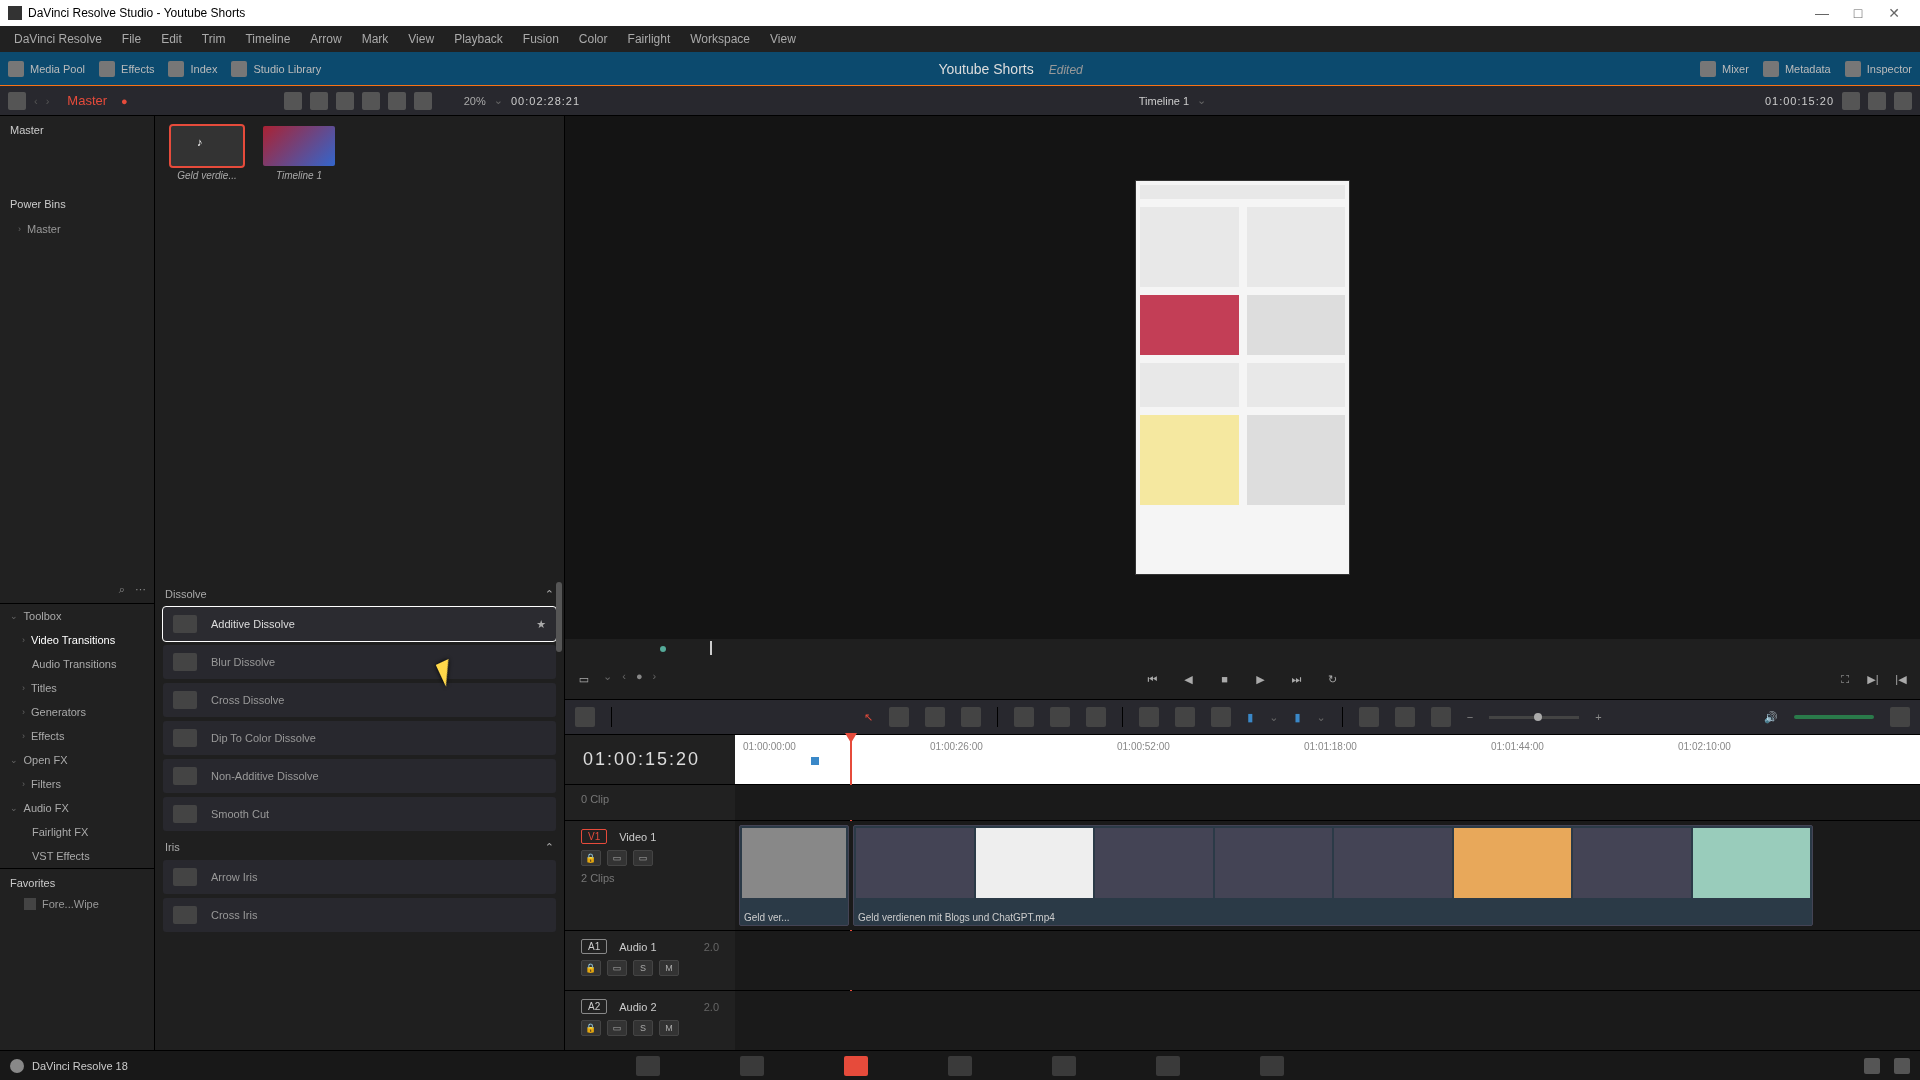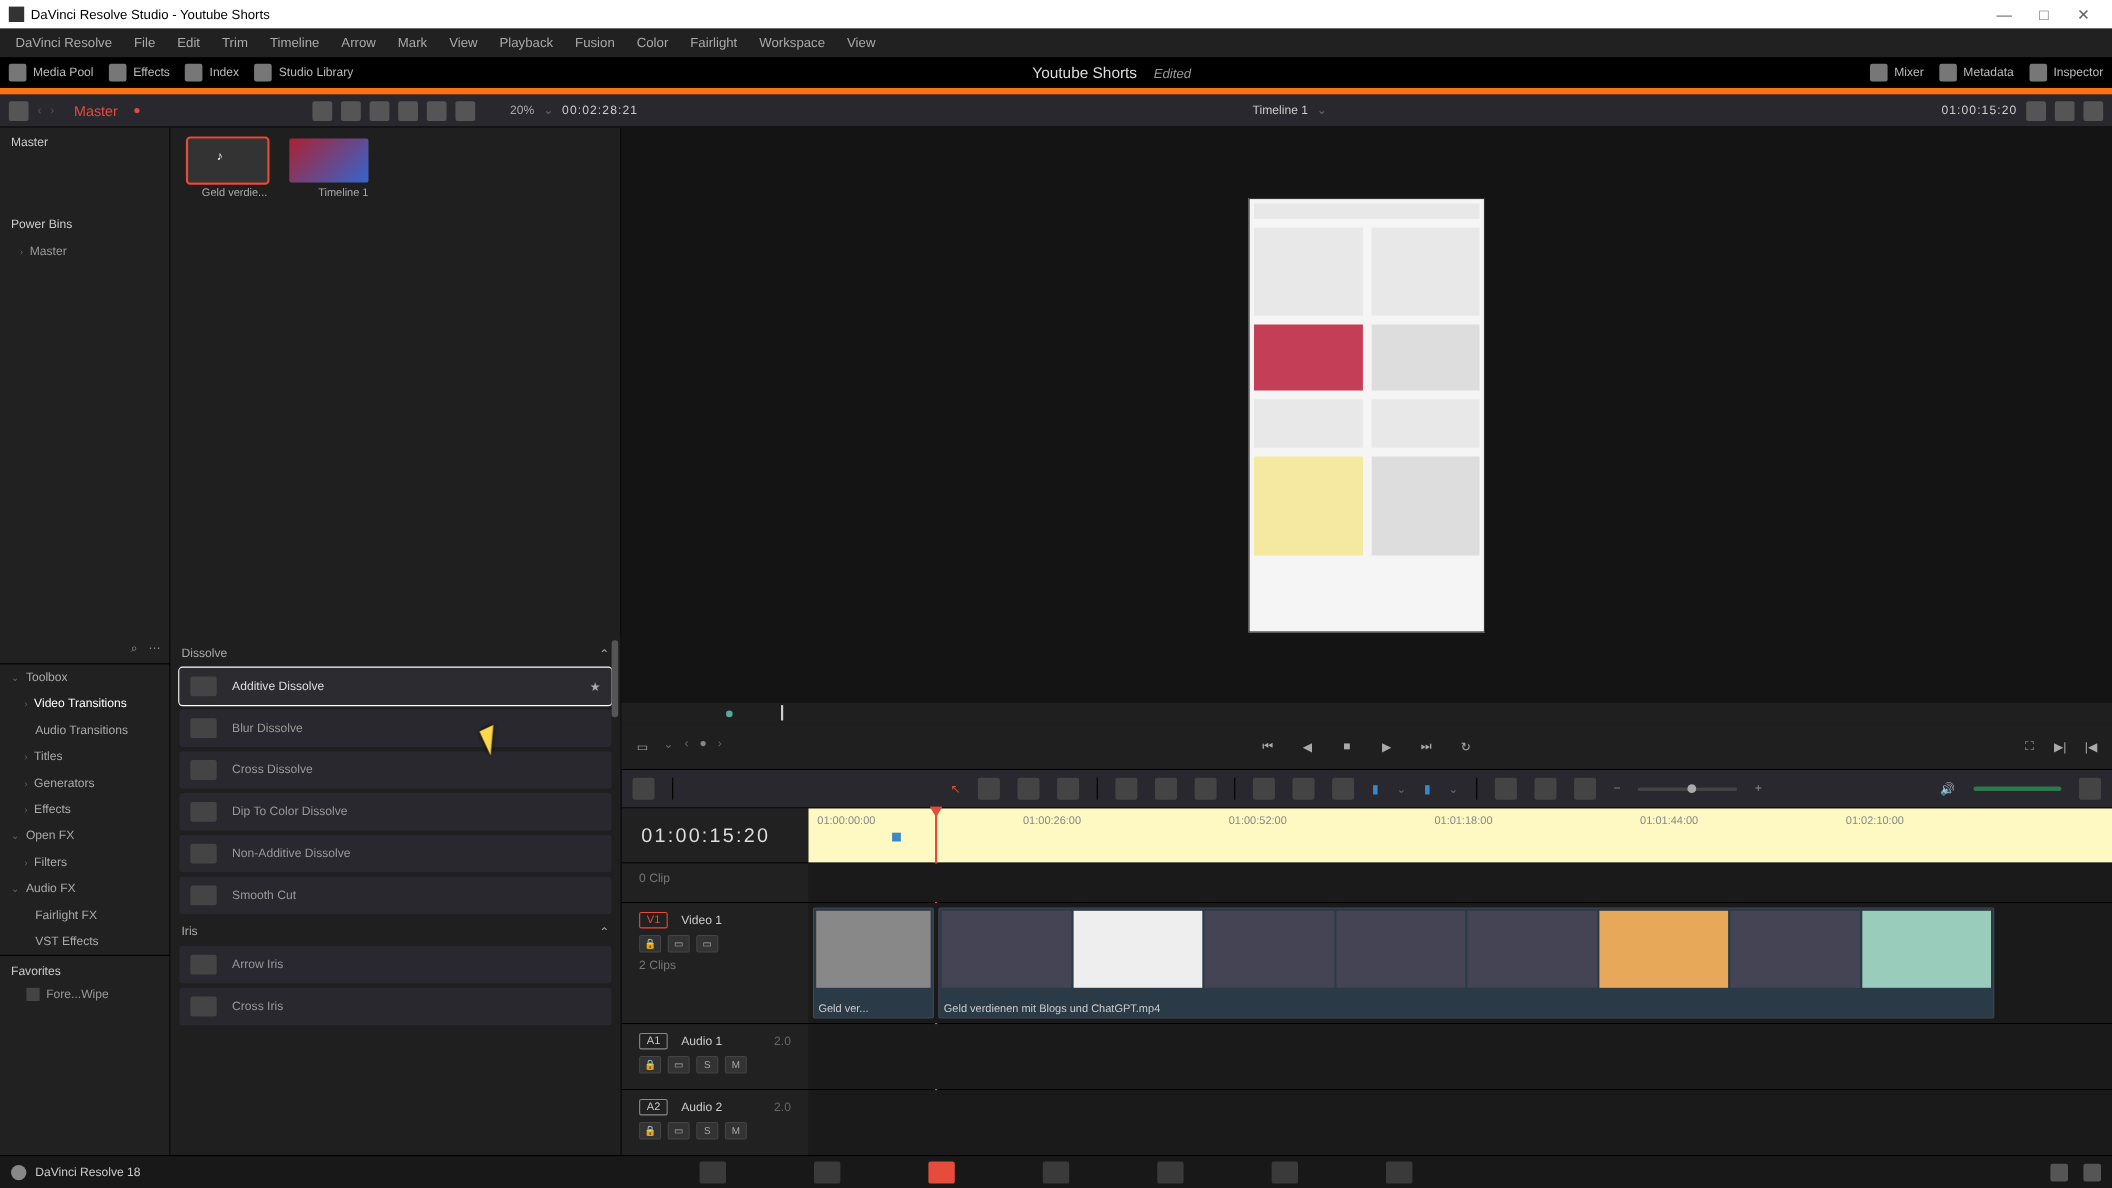--- a/index.html
+++ b/index.html
@@ -3,21 +3,21 @@
 <meta charset="utf-8">
 <style>
 * { margin: 0; padding: 0; box-sizing: border-box; font-family: -apple-system, BlinkMacSystemFont, "Segoe UI", sans-serif; }
 body { background: #1a1a1a; color: #b0b0b0; font-size: 11px; width: 1920px; height: 1080px; overflow: hidden; transform-origin: top left; }
 .titlebar { height: 26px; background: #fff; display: flex; align-items: center; padding: 0 8px; color: #000; font-size: 12px; }
 .titlebar .app-icon { width: 14px; height: 14px; background: #333; margin-right: 6px; }
 .titlebar .spacer { flex: 1; }
 .titlebar .win-btn { width: 36px; height: 20px; display: flex; align-items: center; justify-content: center; color: #666; font-size: 14px; }
 .menubar { height: 26px; background: #212121; display: flex; align-items: center; padding: 0 6px; gap: 4px; color: #aaa; font-size: 12px; }
 .menubar span { padding: 0 8px; }
-.supbar { height: 34px; background: #000000; border-bottom: 6px solid #f97316; display: flex; align-items: center; padding: 0 8px; gap: 14px; }
+.supbar { height: 34px; background: #0c4a6e; border-bottom: 1px solid #f97316; display: flex; align-items: center; padding: 0 8px; gap: 14px; }
 .supbar .btn { display: flex; align-items: center; gap: 6px; color: #bbb; }
 .supbar .icon { width: 16px; height: 16px; background: #777; border-radius: 2px; }
 .supbar .center { flex: 1; text-align: center; }
 .supbar .title { color: #ddd; font-size: 14px; font-weight: 500; }
 .supbar .edited { color: #999; font-size: 12px; font-style: italic; margin-left: 12px; }
 .toolbar-row { height: 30px; background: #28282e; display: flex; align-items: center; padding: 0 8px; gap: 8px; border-bottom: 1px solid #000; }
 .toolbar-row .iconsm { width: 18px; height: 18px; background: #555; border-radius: 2px; }
 .toolbar-row .nav-arrow { color: #555; }
 .toolbar-row .master { color: #e64b3b; font-size: 13px; margin-left: 10px; font-weight: 500; }
 .toolbar-row .spacer { flex: 1; }
@@ -27,21 +27,21 @@
 .main { display: flex; height: calc(100% - 26px - 26px - 34px - 30px - 30px); }
 .leftcol { width: 155px; background: #212121; border-right: 1px solid #000; display: flex; flex-direction: column; }
 .leftcol .sec { padding: 8px 10px; color: #ccc; }
 .leftcol .item { padding: 5px 18px; color: #999; display: flex; align-items: center; gap: 6px; }
 .leftcol .chev { color: #666; font-size: 9px; }
 .mediapool { width: 410px; background: #1f1f1f; border-right: 1px solid #000; position: relative; }
 .mediapool .clips { display: flex; gap: 20px; padding: 10px 16px; }
 .mediapool .clip { width: 72px; }
 .mediapool .thumb { width: 72px; height: 40px; background: #333; border-radius: 2px; margin-bottom: 4px; position: relative; }
 .mediapool .thumb.sel { outline: 2px solid #e64b3b; }
-.mediapool .label { color: #aaa; font-size: 10px; text-align: right; }
+.mediapool .label { color: #aaa; font-size: 10px; text-align: center; font-style: italic; }
 .effects-split { position: absolute; left: 0; right: 0; top: 460px; bottom: 0; display: flex; }
 .effects-tree { width: 155px; background: #212121; border-right: 1px solid #000; }
 .effects-tree .row { padding: 6px 10px; display: flex; align-items: center; gap: 6px; color: #aaa; }
 .effects-tree .row.sel { color: #fff; }
 .effects-tree .row .chev { font-size: 9px; color: #666; }
 .effects-list { flex: 1; background: #1f1f1f; padding: 6px 8px; overflow: hidden; position: relative; }
 .effects-list .cat { color: #aaa; padding: 6px 2px; display: flex; justify-content: space-between; }
 .effects-list .fx { height: 34px; background: #28282e; border-radius: 3px; margin-bottom: 4px; display: flex; align-items: center; padding: 0 10px; gap: 14px; color: #999; }
 .effects-list .fx.sel { outline: 1px solid #fff; background: #2b2b30; color: #ddd; }
 .effects-list .fx .ficon { width: 24px; height: 18px; background: #444; border-radius: 2px; }
@@ -60,21 +60,21 @@
 .transport .pbtn { width: 18px; height: 18px; color: #aaa; display: flex; align-items: center; justify-content: center; }
 .transport .side { position: absolute; display: flex; gap: 10px; }
 .tooliconrow { height: 36px; background: #28282e; border-top: 1px solid #000; border-bottom: 1px solid #000; display: flex; align-items: center; padding: 0 10px; gap: 16px; }
 .tooliconrow .ti { width: 20px; height: 20px; background: #444; border-radius: 2px; }
 .tooliconrow .sep { width: 1px; height: 20px; background: #000; }
 .tooliconrow .spacer { flex: 1; }
 .tooliconrow .vol { width: 80px; height: 4px; background: #2a7a4a; border-radius: 2px; }
 .timeline { background: #1f1f1f; display: flex; }
 .tl-left { width: 600px; }
 .tl-tc { font-size: 20px; color: #ddd; letter-spacing: 2px; padding: 14px 40px; }
-.tl-ruler { flex: 1; background: #fef9c3; display: flex; position: relative; }
+.tl-ruler { flex: 1; background: #ffffff; display: flex; position: relative; }
 .tl-ruler .tick { position: absolute; top: 6px; color: #888; font-size: 10px; }
 .tl-ruler .playhead { position: absolute; top: 0; bottom: -260px; width: 2px; background: #e64b3b; left: 115px; }
 .tl-ruler .playhead::before { content: ''; position: absolute; top: -2px; left: -5px; width: 12px; height: 10px; background: #e64b3b; clip-path: polygon(0 0, 100% 0, 50% 100%); }
 .tl-ruler .mark { position: absolute; top: 22px; left: 76px; width: 8px; height: 8px; background: #3a88c8; }
 .track { height: 60px; border-top: 1px solid #000; display: flex; }
 .track.video { height: 110px; }
 .track .hdr { width: 600px; background: #212121; padding: 8px 16px; display: flex; flex-direction: column; gap: 6px; }
 .track .hdr .top { display: flex; align-items: center; gap: 12px; color: #ccc; }
 .track .hdr .tag { border: 1px solid #e64b3b; color: #e64b3b; padding: 1px 6px; font-size: 10px; border-radius: 2px; }
 .track .hdr .tag.a { border-color: #888; color: #ccc; }

